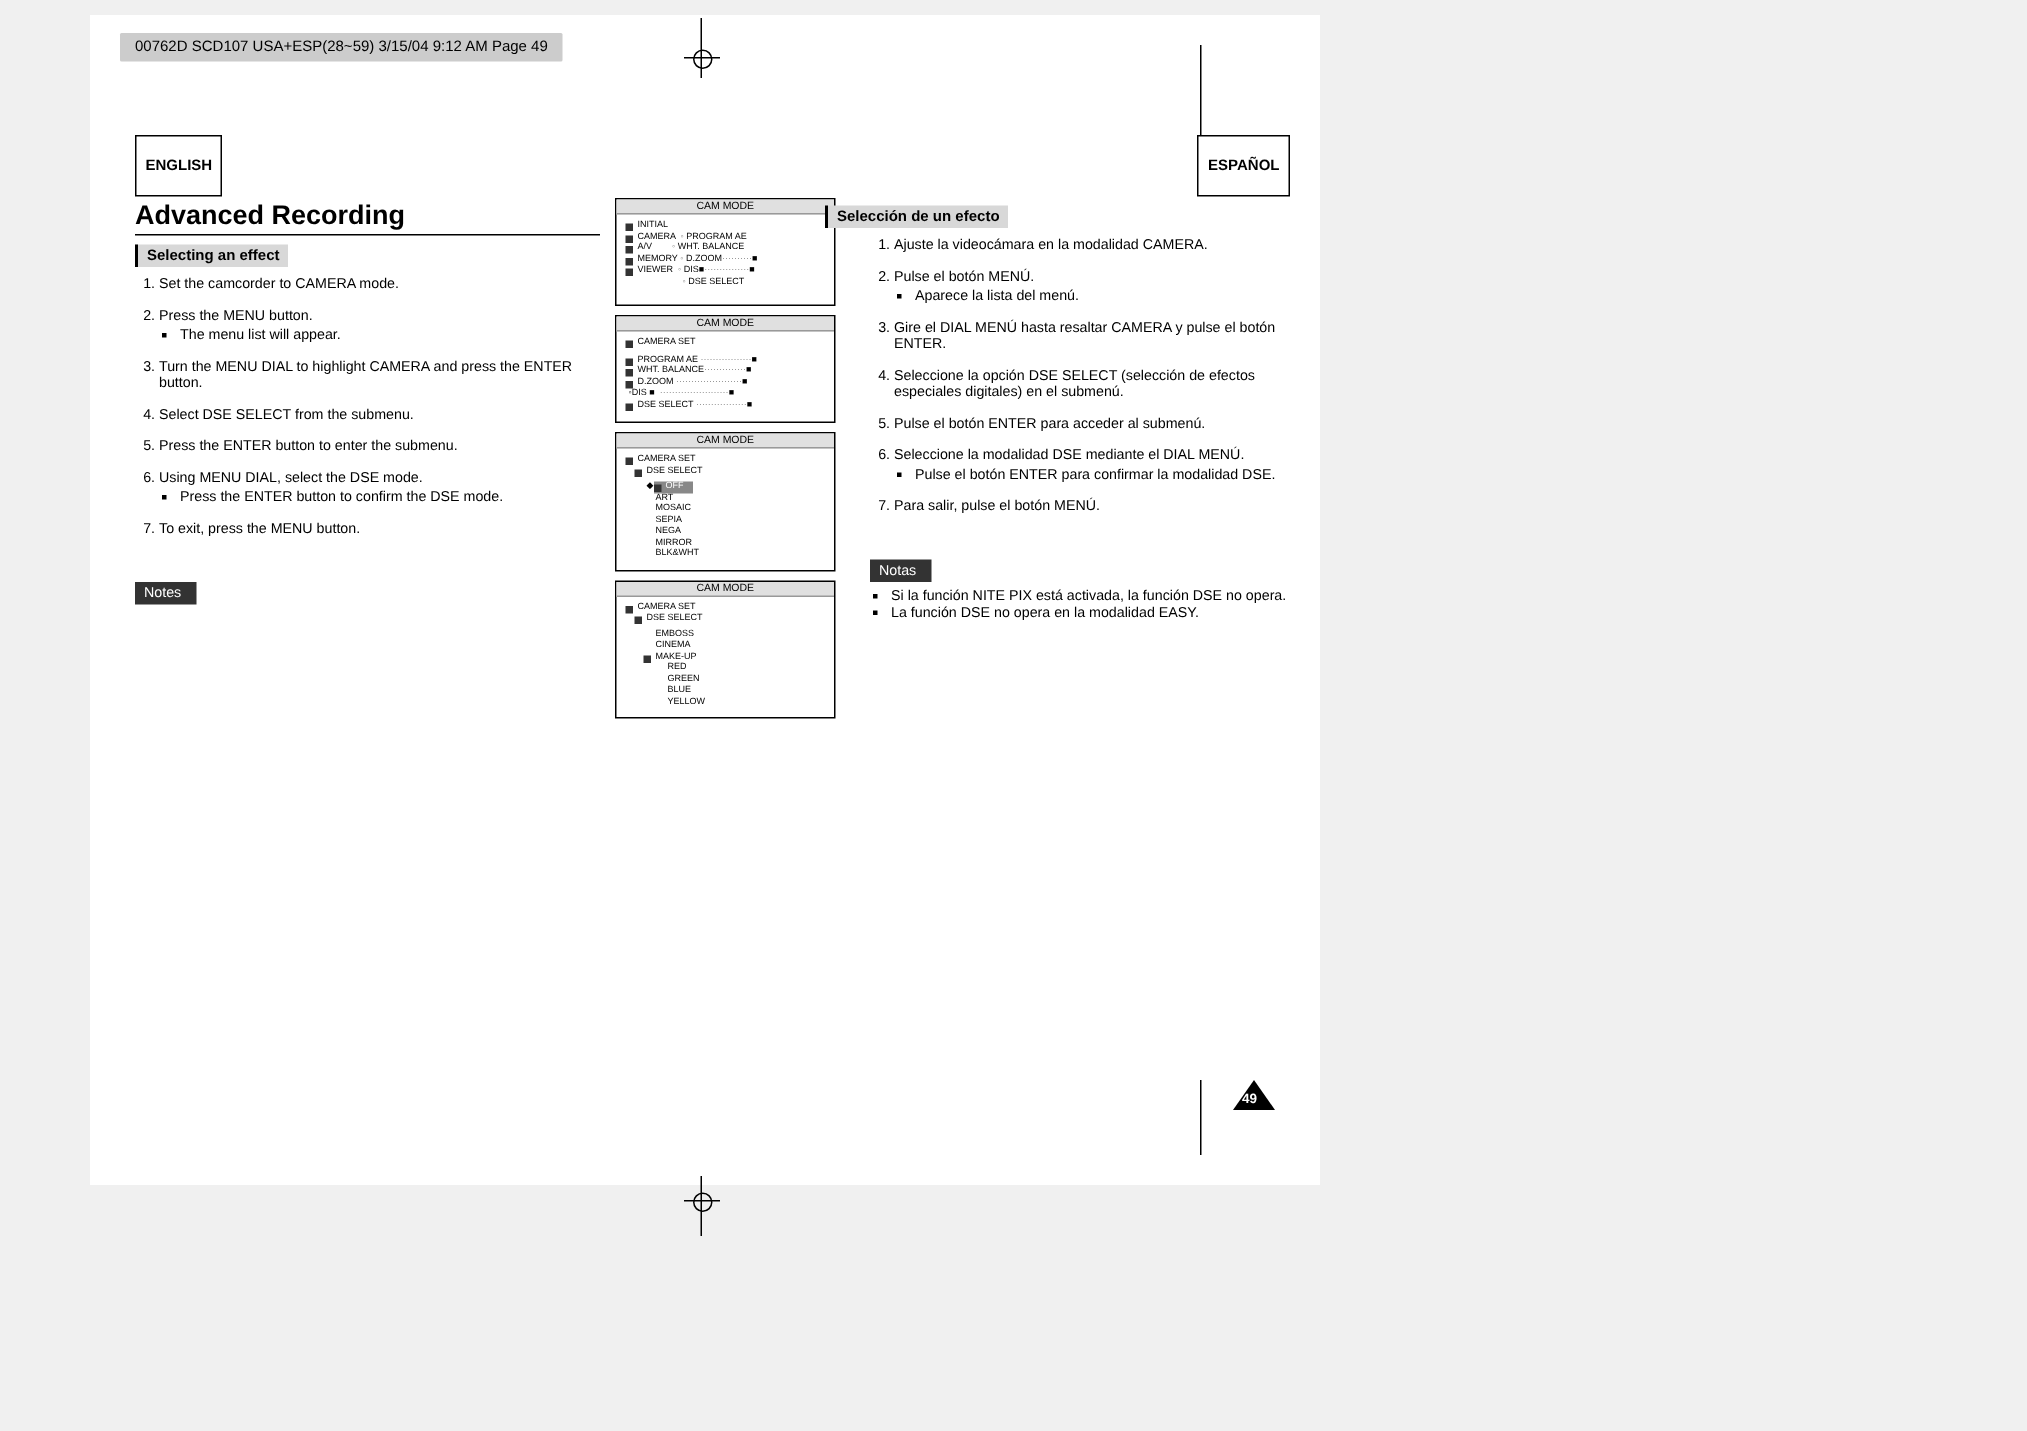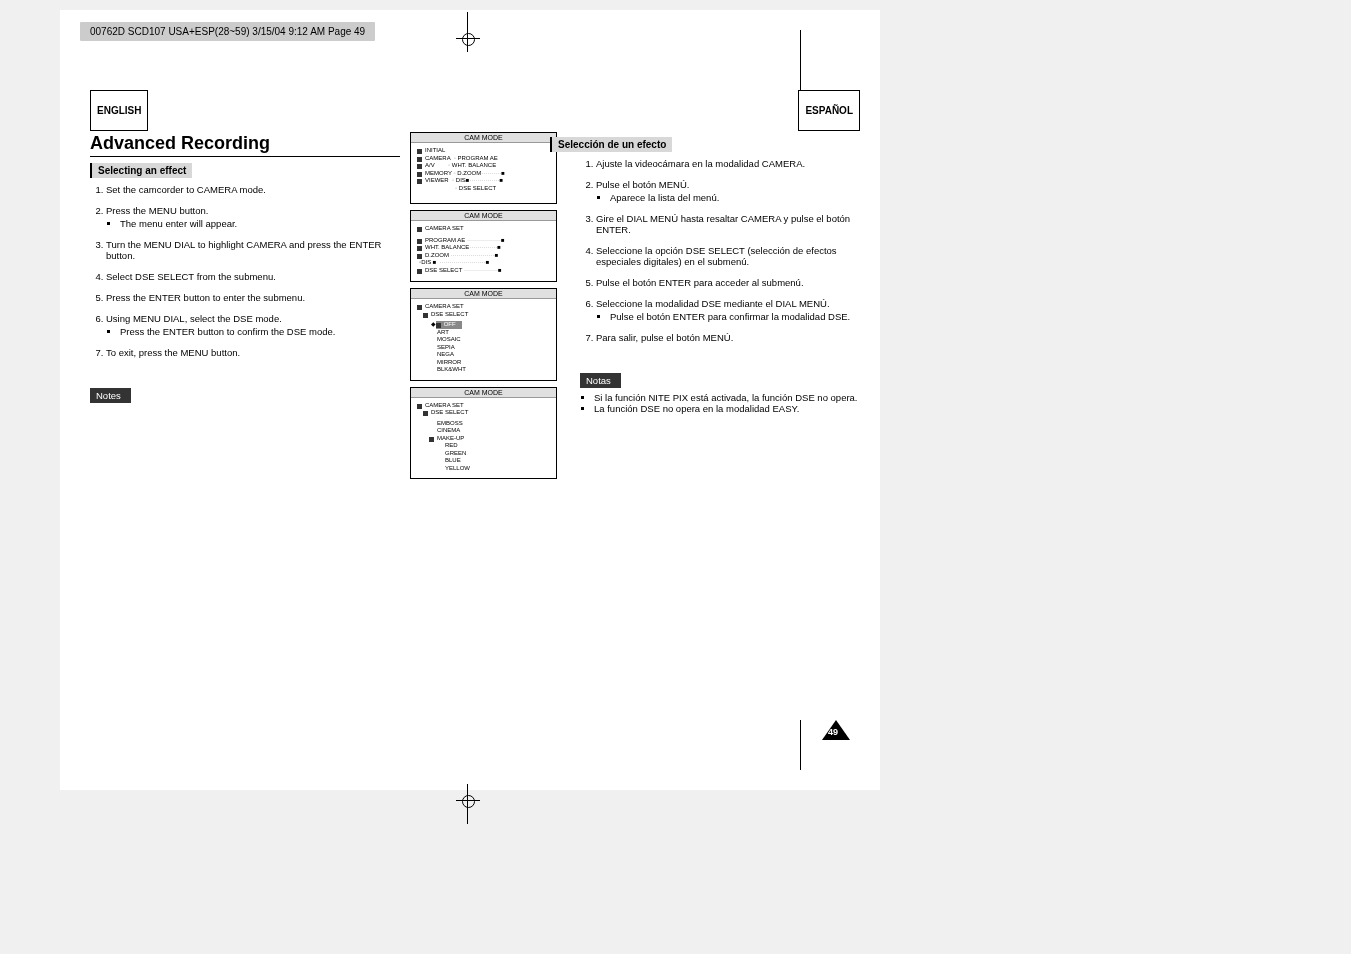--- a/index.html
+++ b/index.html
@@ -96,21 +96,21 @@
     <div class="col-left">
       <span class="lang-tag">ENGLISH</span>
       <div class="title-row">
           <div class="title">Advanced Recording</div>
         </div>
       <div class="subhead">Selecting an effect</div>
       <ol class="steps">
         <li>Set the camcorder to CAMERA mode.</li>
         <li><span>Press the MENU button.</span>
           <ul class="sub">
-              <li>The menu enter will appear.</li>
+              <li>The menu list will appear.</li>
             </ul>
         </li>
         <li>Turn the MENU DIAL to highlight CAMERA and press the ENTER button.</li>
         <li>Select DSE SELECT from the submenu.</li>
         <li>Press the ENTER button to enter the submenu.</li>
         <li><span>Using MENU DIAL, select the DSE mode.</span>
           <ul class="sub">
               <li>Press the ENTER button to confirm the DSE mode.</li>
             </ul>
         </li>

